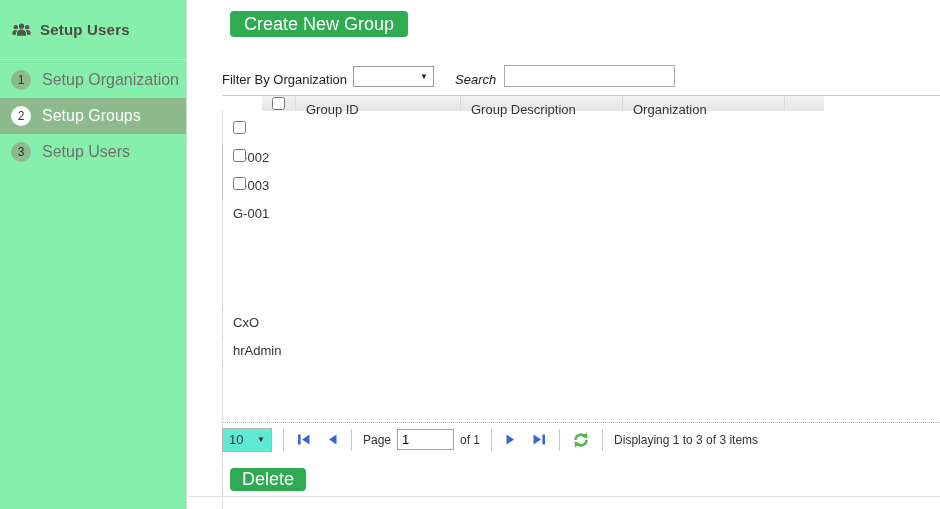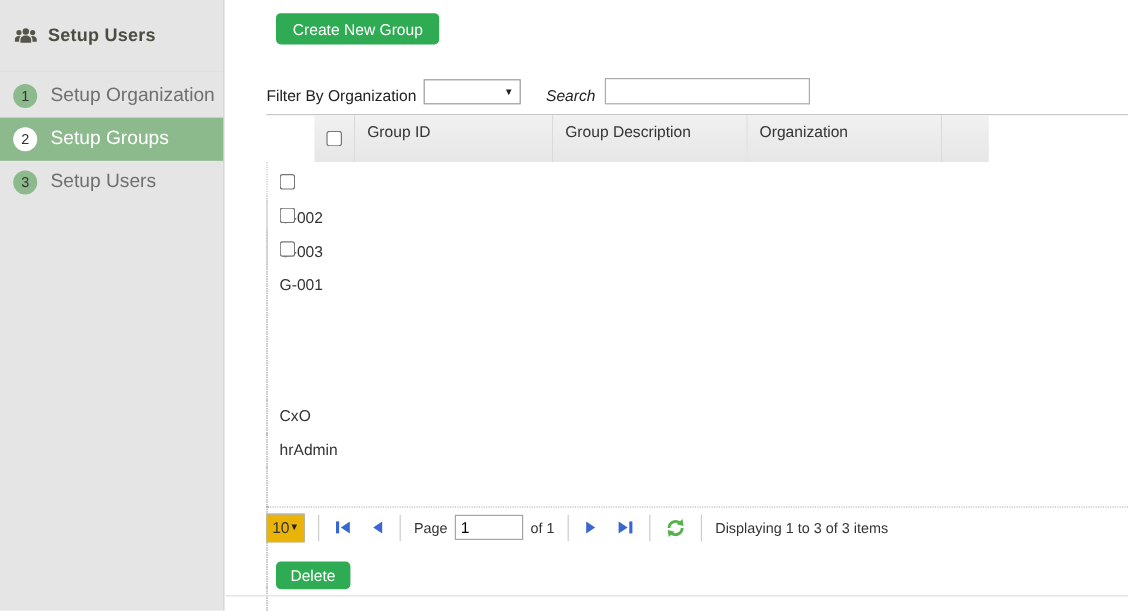--- a/index.html
+++ b/index.html
@@ -6,21 +6,21 @@
   html, body { margin: 0; padding: 0; }
   body {
     width: 940px; height: 509px; overflow: hidden;
     font-family: "Liberation Sans", sans-serif;
     background: #ffffff; position: relative;
   }
 
   
   .sidebar {
     position: absolute; left: 0; top: 0; width: 187px; height: 509px;
-    background: #e5e5e5; border-right: 1px solid #d4d4d4;
+    background: #86efac; border-right: 1px solid #d4d4d4;
   }
   .sidebar-header {
     height: 60px; display: flex; align-items: center; padding-left: 12px;
     border-bottom: 1px solid #e0e0e0;
   }
   .users-icon { display: inline-flex; }
   .sidebar-title {
     margin-left: 9px; font-size: 15px; font-weight: bold; color: #4c4c43;
     letter-spacing: .2px;
   }
@@ -37,21 +37,21 @@
   .step-label { margin-left: 11px; font-size: 16px; color: #707070; }
   .step.active { background: #8cba8c; }
   .step.active .step-circle { background: #ffffff; color: #333333; }
   .step.active .step-label { color: #ffffff; }
 
   
   .main { position: absolute; left: 188px; top: 0; width: 752px; height: 509px; }
 
   .btn {
     border: none; border-radius: 4px; background: #2fab54; color: #ffffff;
-    font-family: "Liberation Sans", sans-serif; font-size: 13px; cursor: pointer;
+    font-family: "Liberation Sans", sans-serif; font-size: 18px; cursor: pointer;
   }
   .btn-create { position: absolute; left: 42px; top: 11px; height: 26px; padding: 0 14px; }
   .btn-delete { position: absolute; left: 42px; top: 468px; height: 23px; padding: 0 12px; }
 
   .filter-row {
     position: absolute; left: 34px; top: 65px; height: 22px;
     display: flex; align-items: flex-end; font-size: 13px; color: #222222;
   }
   .select {
     width: 81px; height: 21px; border: 1px solid #9a9a9a; background: #ffffff;
@@ -60,21 +60,21 @@
   }
   .select-caret { font-size: 8px; color: #222222; }
   .filter-search-label { margin-left: 21px; font-style: italic; }
   .search-input {
     width: 171px; height: 22px; border: 1px solid #ababab; margin-left: 8px;
     font-family: "Liberation Sans", sans-serif; font-size: 13px; padding: 0 4px; outline: none;
   }
 
   
   .grid { position: absolute; left: 34px; top: 95px; width: 718px; }
-  .grid-header { display: flex; border-top: 1px solid #c8c8c8; height: 40px; padding-left: 40px; }
+  .grid-header { display: flex; border-top: 1px solid #c8c8c8; height: 16px; padding-left: 40px; }
   .grid-header .cell {
     background: linear-gradient(#f1f1f1, #e6e6e6);
     font-size: 13px; color: #333333; line-height: 27px; padding-left: 10px;
     border-left: 1px solid #dadada; position: relative; cursor: pointer;
   }
   .grid-header .cell:first-child { border-left: none; }
   .grid-header .cell.sorted { background: linear-gradient(#e3e3e3, #c9c9c9); }
   .sort-caret {
     display: inline-block; width: 0; height: 0; margin-left: 3px;
     border-left: 4px solid transparent; border-right: 4px solid transparent;
@@ -95,22 +95,22 @@
   .grid-row .cell.col-extra { border-left: 1px solid #d2d2d2; }
   input[type="checkbox"] { width: 13px; height: 13px; margin: 0; cursor: pointer; }
 
   
   .pager {
     position: absolute; left: 34px; top: 422px; width: 718px; height: 32px;
     border-top: 1px dotted #b9b9b9; display: flex; align-items: center;
     font-size: 12px; color: #333333; padding-top: 2px;
   }
   .page-size-select {
-    width: 32px; height: 24px; border: 1px solid #b3b3b3; background: #eab308;
-    display: flex; align-items: center; justify-content: center;
+    width: 50px; height: 24px; border: 1px solid #b3b3b3; background: #5eead4;
+    display: flex; align-items: center; justify-content: space-between;
     padding: 0 6px; font-size: 13px; cursor: pointer;
   }
   .pager-sep { width: 1px; height: 22px; background: #cccccc; margin: 0 11px; flex: 0 0 1px; }
   .pager-btn { display: inline-flex; align-items: center; cursor: pointer; padding: 0 2px; }
   .pager-btn + .pager-btn { margin-left: 12px; }
   .page-label { margin-right: 6px; }
   .page-input {
     width: 57px; height: 21px; border: 1px solid #a5a5a5; font-size: 13px;
     font-family: "Liberation Sans", sans-serif; padding: 0 4px; outline: none;
   }

